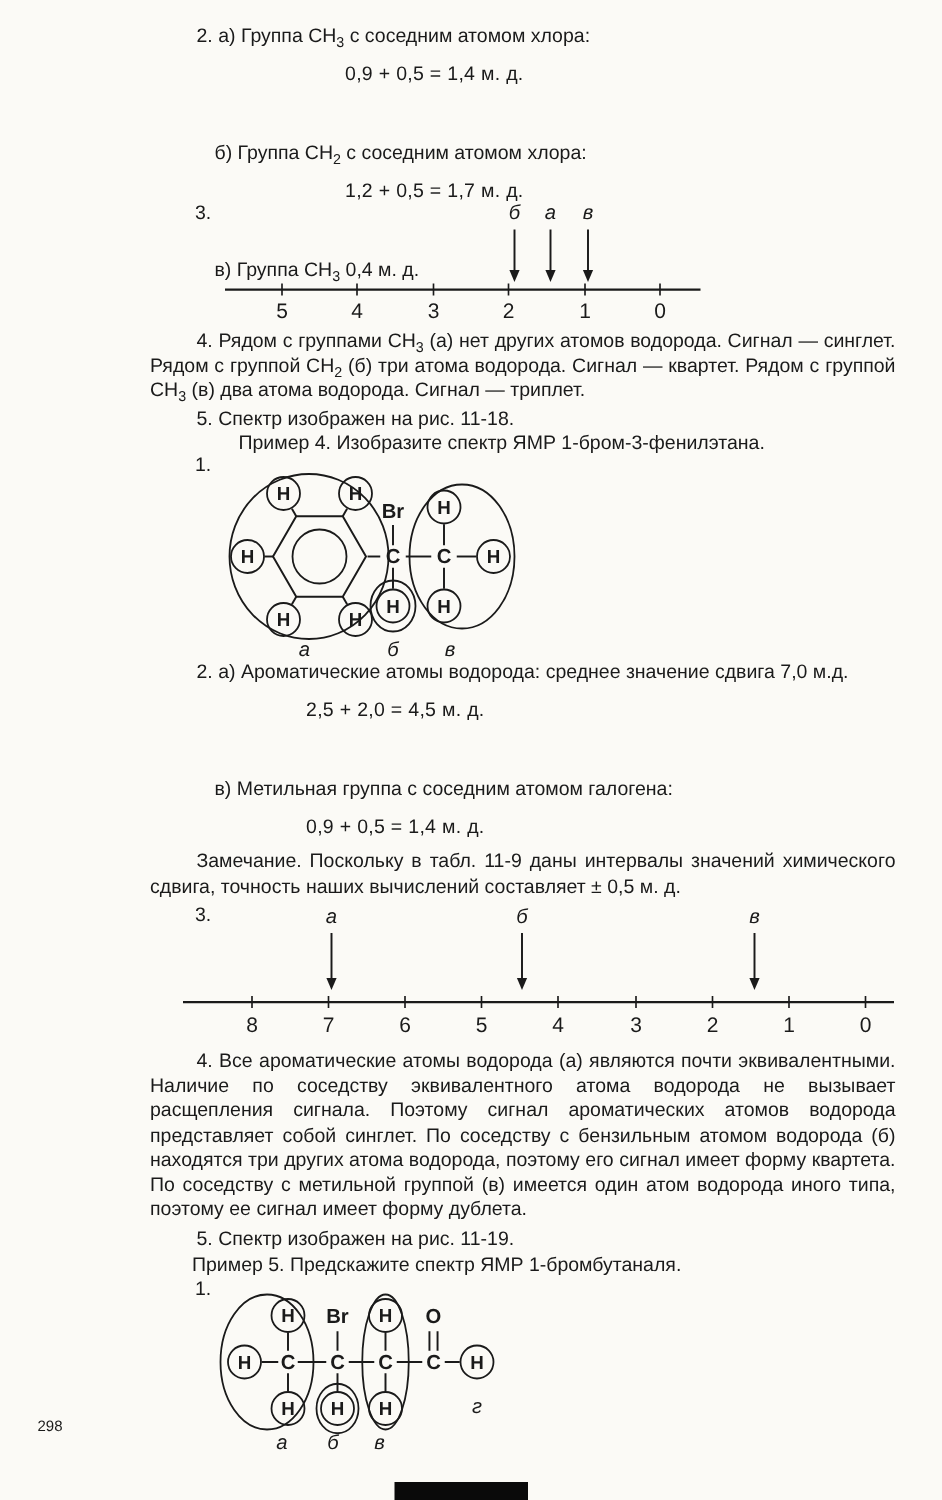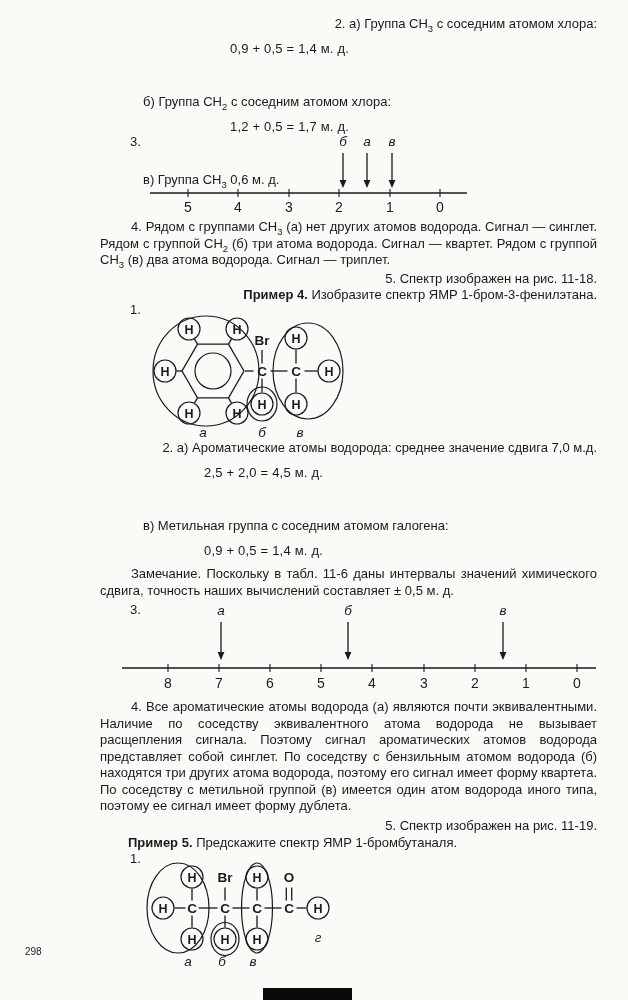--- a/index.html
+++ b/index.html
@@ -3,26 +3,26 @@
 <meta charset="utf-8">
 <style>
   html,body{margin:0;padding:0;}
   body{width:628px;height:1000px;background:#e9e7e1;}
   .page{position:relative;width:628px;height:1000px;background:#fbfaf6;
         font-family:"Liberation Sans","DejaVu Sans",sans-serif;font-size:13px;
         line-height:16.5px;color:#1a1a1a;overflow:hidden;}
   .blk{position:absolute;left:100px;width:497px;}
   .abs{position:absolute;}
   p{margin:0 0 8px 0;}
-  .ind30{text-indent:31px;text-align:right;}
+  .ind30{text-indent:31px;}
   .ind43{text-indent:43px;margin-top:37px;}
   .just{text-align:justify;}
   .formula{margin-left:130px;letter-spacing:0.2px;}
   .formula-b{margin-left:104px;letter-spacing:0.2px;}
-  .lead-bold{font-weight:bold;padding-left:28px;}
+  .lead-bold{font-weight:normal;padding-left:28px;}
   .lead-italic{}
   sub{font-size:9.5px;line-height:0;}
   svg{display:block;}
   svg text{font-size:13px;fill:#1a1a1a;font-family:"Liberation Sans","DejaVu Sans",sans-serif;}
   svg line{stroke:#1a1a1a;stroke-width:1.3;}
   svg .axis{stroke-width:1.5;}
   svg .tick{stroke-width:1.1;}
   .arrowhead{fill:#1a1a1a;stroke:none;}
   .ring{fill:none;stroke:#1a1a1a;stroke-width:1.3;}
   svg circle, svg ellipse{fill:none;stroke:#1a1a1a;stroke-width:1.2;}
@@ -36,21 +36,21 @@
 </head>
 <body>
 
 <div class="page">
 
   <div class="blk" style="top:16px">
     <p class="ind30"><span>2. а) Группа CH</span><sub>3</sub><span> с соседним атомом хлора:</span></p>
     <p class="formula">0,9 + 0,5 = 1,4 м. д.</p>
     <p class="ind43"><span>б) Группа CH</span><sub>2</sub><span> с соседним атомом хлора:</span></p>
     <p class="formula">1,2 + 0,5 = 1,7 м. д.</p>
-    <p class="ind43"><span>в) Группа CH</span><sub>3</sub><span> 0,6 м. д.</span></p>
+    <p class="ind43"><span>в) Группа CH</span><sub>3</sub><span> 0,4 м. д.</span></p>
   </div>
 
   <svg class="abs" style="top:130px;left:0" width="628" height="86" viewBox="0 0 628 86">
     <text x="130" y="16">3.</text>
 
     <g>
       <text class="cyr-label" x="343" y="16" text-anchor="middle">б</text>
       <line x1="343" y1="23" x2="343" y2="50"></line>
       <polygon class="arrowhead" points="339.6,50 346.4,50 343,58"></polygon>
     </g>
@@ -149,21 +149,21 @@
     <text class="cyr-label" x="300" y="123" text-anchor="middle">в</text>
   </svg>
 
   <div class="blk" style="top:440px">
     <p class="ind30">2. а) Ароматические атомы водорода: среднее значение сдвига 7,0 м.д.</p>
     <p class="formula-b">2,5 + 2,0 = 4,5 м. д.</p>
     <p class="ind43">в) Метильная группа с соседним атомом галогена:</p>
     <p class="formula-b">0,9 + 0,5 = 1,4 м. д.</p>
   </div>
 
-  <div class="blk just ind30" style="top:566px"><span class="lead-italic">Замечание.</span><span> Поскольку в табл. 11-6 даны интервалы значений химического сдвига, точность наших вычислений составляет ± 0,5 м. д.</span></div>
+  <div class="blk just ind30" style="top:566px"><span class="lead-italic">Замечание.</span><span> Поскольку в табл. 11-9 даны интервалы значений химического сдвига, точность наших вычислений составляет ± 0,5 м. д.</span></div>
 
   <svg class="abs" style="top:598px;left:0" width="628" height="98" viewBox="0 0 628 98">
     <text x="130" y="16">3.</text>
 
     <g>
       <text class="cyr-label" x="221" y="17" text-anchor="middle">а</text>
       <line x1="221" y1="24" x2="221" y2="54"></line>
       <polygon class="arrowhead" points="217.6,54 224.4,54 221,62"></polygon>
     </g>
     <g>

